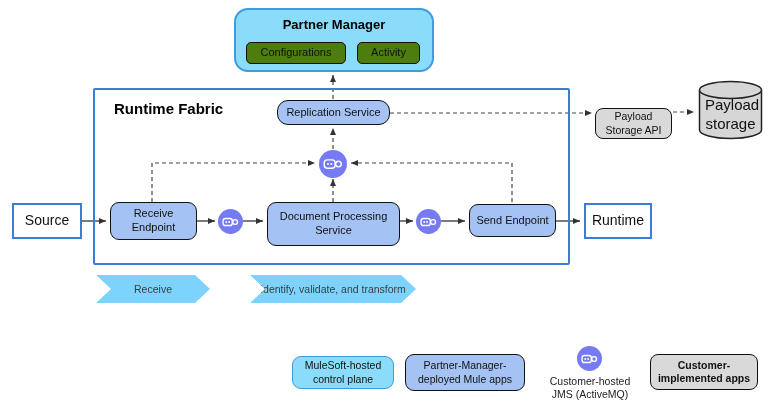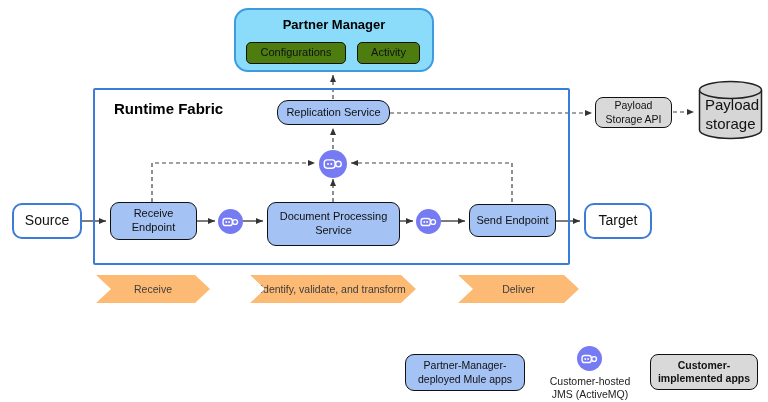--- a/index.html
+++ b/index.html
@@ -27,34 +27,34 @@
     border:2px solid #3d7bd9;background:transparent;border-radius:2px;
   }
   .rf-title{
     position:absolute;font-weight:bold;font-size:15px;color:#000;
   }
   
   .periwinkle{
     background:#a4c2f4;border:1.5px solid #111;border-radius:9px;font-size:11px;
   }
   .white-blue{
-    background:#ffffff;border:2px solid #3d7bd9;border-radius:10px;font-size:14px;
+    background:#ffffff;border:2px solid #3d7bd9;border-radius:0;font-size:14px;
   }
   .graybox{
     background:#d9d9d9;border:1.4px solid #111;border-radius:8px;font-size:10.5px;
   }
   .skybox{
     background:#8bdcfa;border:1.5px solid #3d9bdf;border-radius:9px;font-size:10.5px;
   }
   .jms-circle{
     position:absolute;border-radius:50%;background:#767bf3;
     display:flex;align-items:center;justify-content:center;
   }
   .chevron{
-    position:absolute;background:#fdba74;display:flex;align-items:center;justify-content:center;
+    position:absolute;background:#7dd3fc;display:flex;align-items:center;justify-content:center;
     font-size:10.5px;color:#3d3d3d;
     clip-path:polygon(0% 0%, calc(100% - 15px) 0%, 100% 50%, calc(100% - 15px) 100%, 0% 100%, 15px 50%);
   }
   .legend-label{
     position:absolute;text-align:center;font-size:10.5px;color:#222;line-height:1.25;
   }
   .cyl-wrap{position:absolute;}
   .cyl-text{
     position:absolute;left:7px;right:7px;top:16px;text-align:center;
     font-size:15px;color:#111;line-height:1.25;
@@ -129,36 +129,36 @@
     <svg width="17" height="12" viewBox="0 0 24 16">
       <rect x="1.5" y="3" width="13" height="10" rx="3.4" fill="none" stroke="#fff" stroke-width="1.9"></rect>
       <circle cx="6" cy="8" r="1.3" fill="#fff"></circle>
       <circle cx="10" cy="8" r="1.3" fill="#fff"></circle>
       <circle cx="18.5" cy="8" r="3.4" fill="none" stroke="#fff" stroke-width="1.9"></circle>
     </svg>
   </div>
 
   <div class="node periwinkle" style="left:469px;top:204px;width:87px;height:33px;">Send Endpoint</div>
 
-  <div class="node white-blue" style="left:584px;top:203px;width:68px;height:36px;">Target</div>
+  <div class="node white-blue" style="left:584px;top:203px;width:68px;height:36px;">Runtime</div>
 
-  <div class="node graybox" style="left:595px;top:97px;width:77px;height:31px;padding:2px 6px;">Payload Storage API</div>
+  <div class="node graybox" style="left:595px;top:108px;width:77px;height:31px;padding:2px 6px;">Payload Storage API</div>
 
   <div class="cyl-wrap" style="left:698px;top:80px;width:65px;height:60px;">
     <svg width="65" height="60" viewBox="0 0 65 60">
       <path d="M1.5,10 v40 a31,8.5 0 0 0 62,0 v-40" fill="#d6d6d6" stroke="#222" stroke-width="1.5"></path>
       <ellipse cx="32.5" cy="10" rx="31" ry="8.5" fill="#d6d6d6" stroke="#222" stroke-width="1.5"></ellipse>
     </svg>
     <div class="cyl-text">Payload storage</div>
   </div>
 
   <div class="chevron" style="left:96px;top:275px;width:114px;height:28px;">Receive</div>
   <div class="chevron" style="left:250px;top:275px;width:166px;height:28px;">Identify, validate, and transform</div>
-  <div class="chevron" style="left:458px;top:275px;width:121px;height:28px;">Deliver</div>
 
+  <div class="node skybox" style="left:292px;top:356px;width:102px;height:33px;padding:2px 8px;">MuleSoft-hosted control plane</div>
 
   <div class="node periwinkle" style="left:405px;top:354px;width:120px;height:37px;font-size:10.5px;padding:8px 4px;">Partner-Manager-deployed Mule apps</div>
 
   <div class="jms-circle" style="left:577px;top:346px;width:25px;height:25px;">
     <svg width="17" height="12" viewBox="0 0 24 16">
       <rect x="1.5" y="3" width="13" height="10" rx="3.4" fill="none" stroke="#fff" stroke-width="1.9"></rect>
       <circle cx="6" cy="8" r="1.3" fill="#fff"></circle>
       <circle cx="10" cy="8" r="1.3" fill="#fff"></circle>
       <circle cx="18.5" cy="8" r="3.4" fill="none" stroke="#fff" stroke-width="1.9"></circle>
     </svg>

